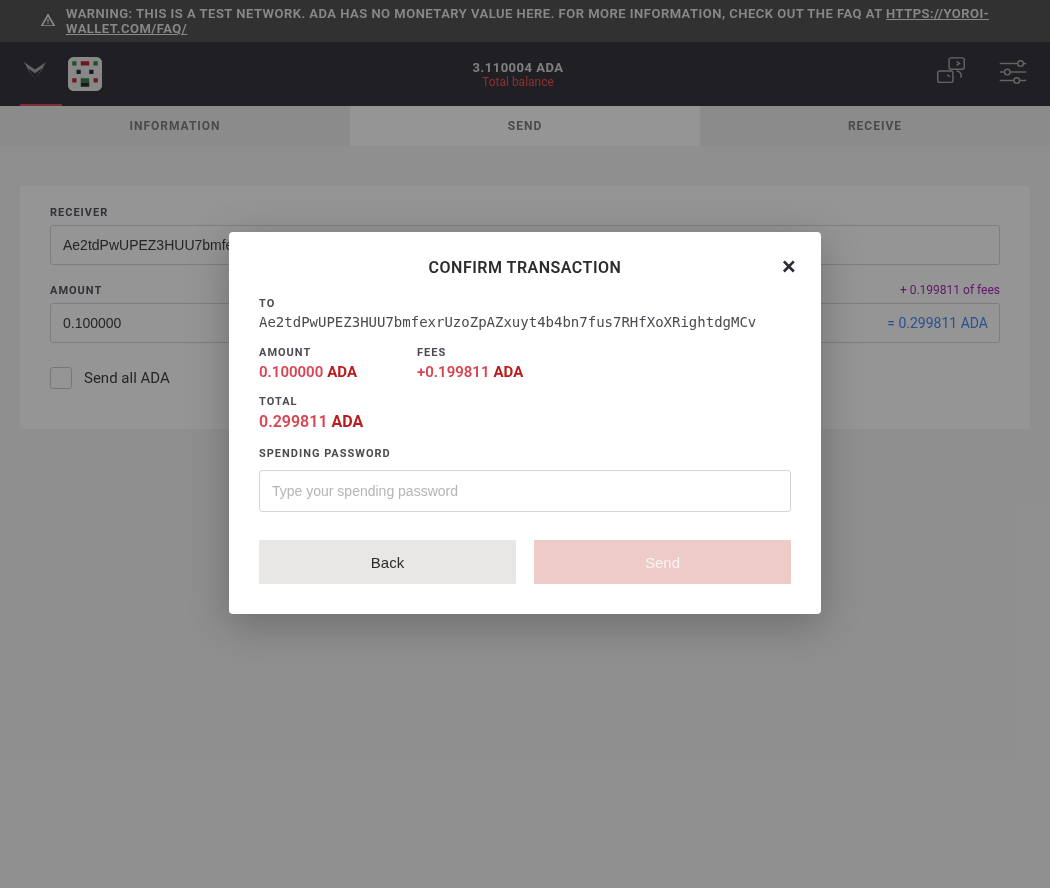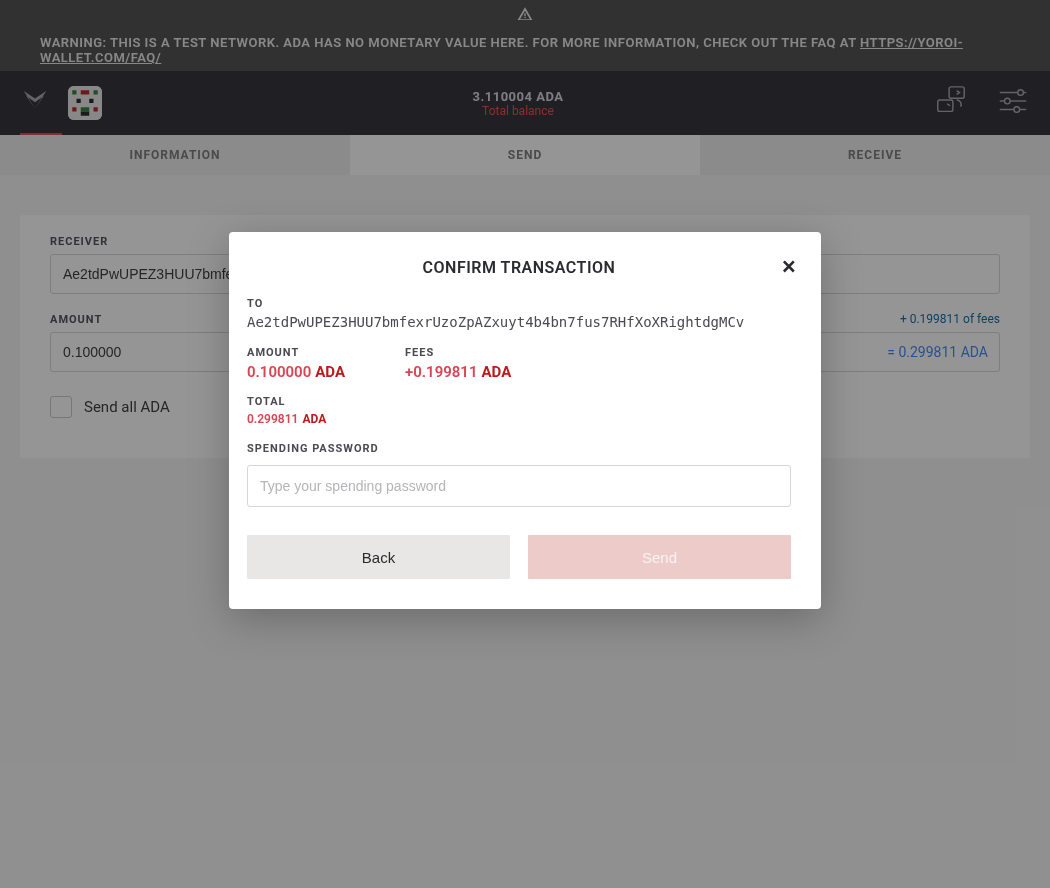--- a/index.html
+++ b/index.html
@@ -1,19 +1,19 @@
 <!DOCTYPE html>
 <html><head>
 <meta charset="utf-8">
 <style>
   * { box-sizing: border-box; margin: 0; padding: 0; }
   html, body { width: 1050px; height: 888px; font-family: -apple-system, BlinkMacSystemFont, "Segoe UI", Roboto, sans-serif; background: #f5f5f5; overflow: hidden; }
   .warning-bar {
     background: #4a4a4a; color: #e8e8e8; font-size: 13px; font-weight: 600;
-    letter-spacing: 0.5px; padding: 6px 40px; display: flex; align-items: center; gap: 10px; flex-direction: column;
+    letter-spacing: 0.5px; padding: 6px 40px; display: flex; align-items: center; gap: 10px;
   }
   .warning-bar .link { text-decoration: underline; }
   .warn-icon { display: inline-block; }
   .header {
     background: #2a2b30; height: 64px; display: flex; align-items: center;
     padding: 0 20px; color: #d7d7d9; gap: 18px;
   }
   .logo { width: 30px; height: 30px; fill: #a6a7aa; flex: 0 0 30px; }
   .identicon {
     width: 34px; height: 34px; border-radius: 6px; background: #e8e8e8;
@@ -45,36 +45,36 @@
   .field-label {
     font-size: 11px; font-weight: 700; letter-spacing: 1px; color: #4a4a52;
     margin-bottom: 6px; display: block;
   }
   .field-row { margin-bottom: 18px; }
   .input {
     width: 100%; height: 40px; padding: 0 12px; border: 1px solid #d6d6d9;
     border-radius: 3px; font-size: 14px; color: #333; background: #fff;
   }
   .amount-head { display: flex; justify-content: space-between; align-items: baseline; }
-  .fees-note { font-size: 12px; color: #0369a1; }
+  .fees-note { font-size: 12px; color: #a21caf; }
   .amount-wrap { position: relative; }
   .amount-wrap .eq {
     position: absolute; right: 12px; top: 50%; transform: translateY(-50%);
     font-size: 14px; color: #3b82f6;
   }
   .checkrow { display: flex; align-items: center; gap: 12px; padding-top: 6px; }
   .chk { width: 22px; height: 22px; border: 1px solid #c9c9cd; border-radius: 3px; background: #fff; cursor: pointer; }
   .chk-label { font-size: 15px; color: #333; }
   
   .overlay {
     position: absolute; inset: 0; background: rgba(20,20,22,0.45);
   }
   .modal {
     position: absolute; width: 592px; left: 229px; top: 232px;
-    background: #fff; border-radius: 4px; padding: 26px 30px 30px 18px;
+    background: #fff; border-radius: 4px; padding: 26px 30px 30px 30px;
     box-shadow: 0 10px 40px rgba(0,0,0,0.25);
   }
   .modal-title {
     text-align: center; font-size: 16px; font-weight: 600; letter-spacing: 0.5px;
     color: #2a2b30; margin-bottom: 20px;
   }
   .modal-close {
     position: absolute; right: 18px; top: 20px; width: 28px; height: 28px;
     display: flex; align-items: center; justify-content: center; cursor: pointer;
     font-size: 26px; color: #2a2b30; font-weight: 500;
@@ -84,21 +84,21 @@
     margin-bottom: 4px;
   }
   .mval-addr {
     font-family: "Menlo","Consolas",monospace; font-size: 14px; color: #4a4a52;
     word-break: break-all; margin-bottom: 16px;
   }
   .mrow2 { display: flex; gap: 60px; margin-bottom: 14px; }
   .mcol .val { font-size: 15px; }
   .red { color: #da4453; font-weight: 600; }
   .unit { color: #b91c1c; margin-left: 4px; font-weight: 700; }
-  .total .val { font-size: 12px; }
+  .total .val { font-size: 16px; }
   .pwlabel { margin-top: 16px; }
   .pwinput {
     width: 100%; height: 42px; padding: 0 12px; border: 1px solid #d6d6d9;
     border-radius: 3px; font-size: 14px; color: #333; margin-top: 6px;
   }
   .pwinput::placeholder { color: #b5b5b9; }
   .mbtns { display: flex; gap: 18px; margin-top: 28px; }
   .mbtn {
     flex: 1; height: 44px; border: none; border-radius: 1px; font-size: 15px;
     cursor: pointer;

